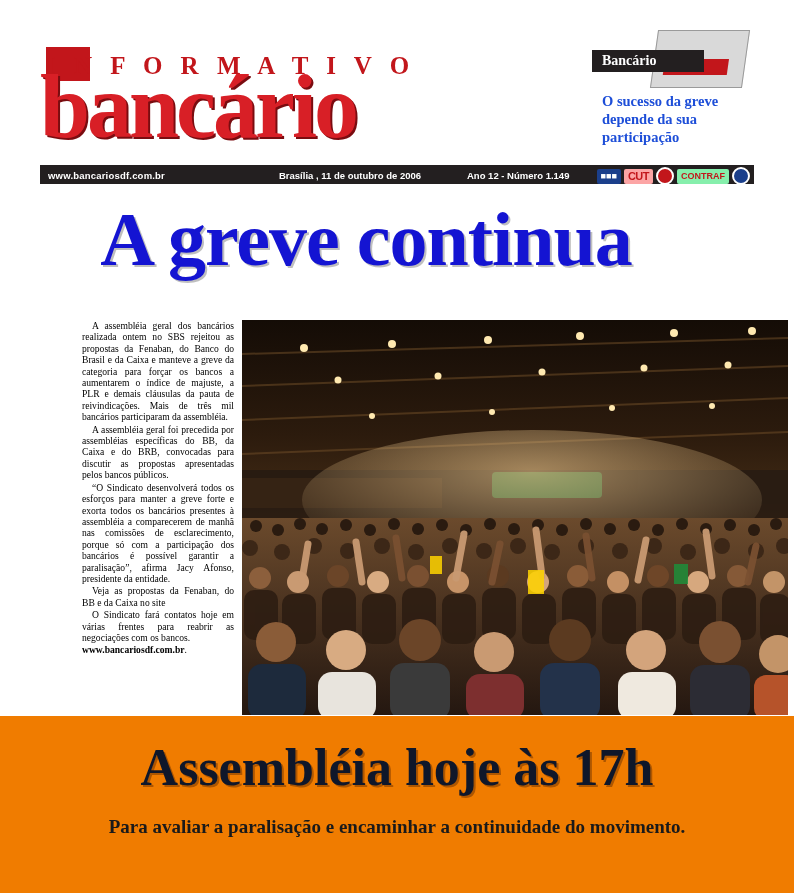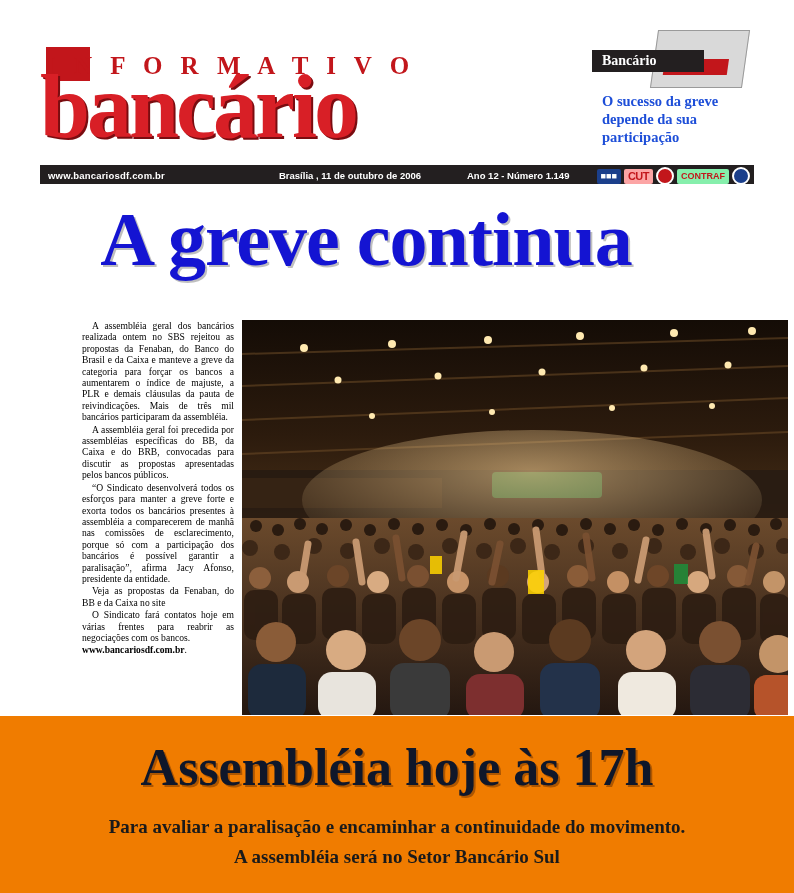--- a/index.html
+++ b/index.html
@@ -493,17 +493,16 @@
           </g>
         </g>
       </svg>
     </div>
   </div>
 
   <div class="footer">
     <div class="footer-title">Assembléia hoje às 17h</div>
     <div class="footer-sub">
       <div>Para avaliar a paralisação e encaminhar a continuidade do movimento.</div>
-      <div>A assembléia será no Setor Bancário Sul</div>
     </div>
   </div>
 
 </div>
 
 </body></html>

